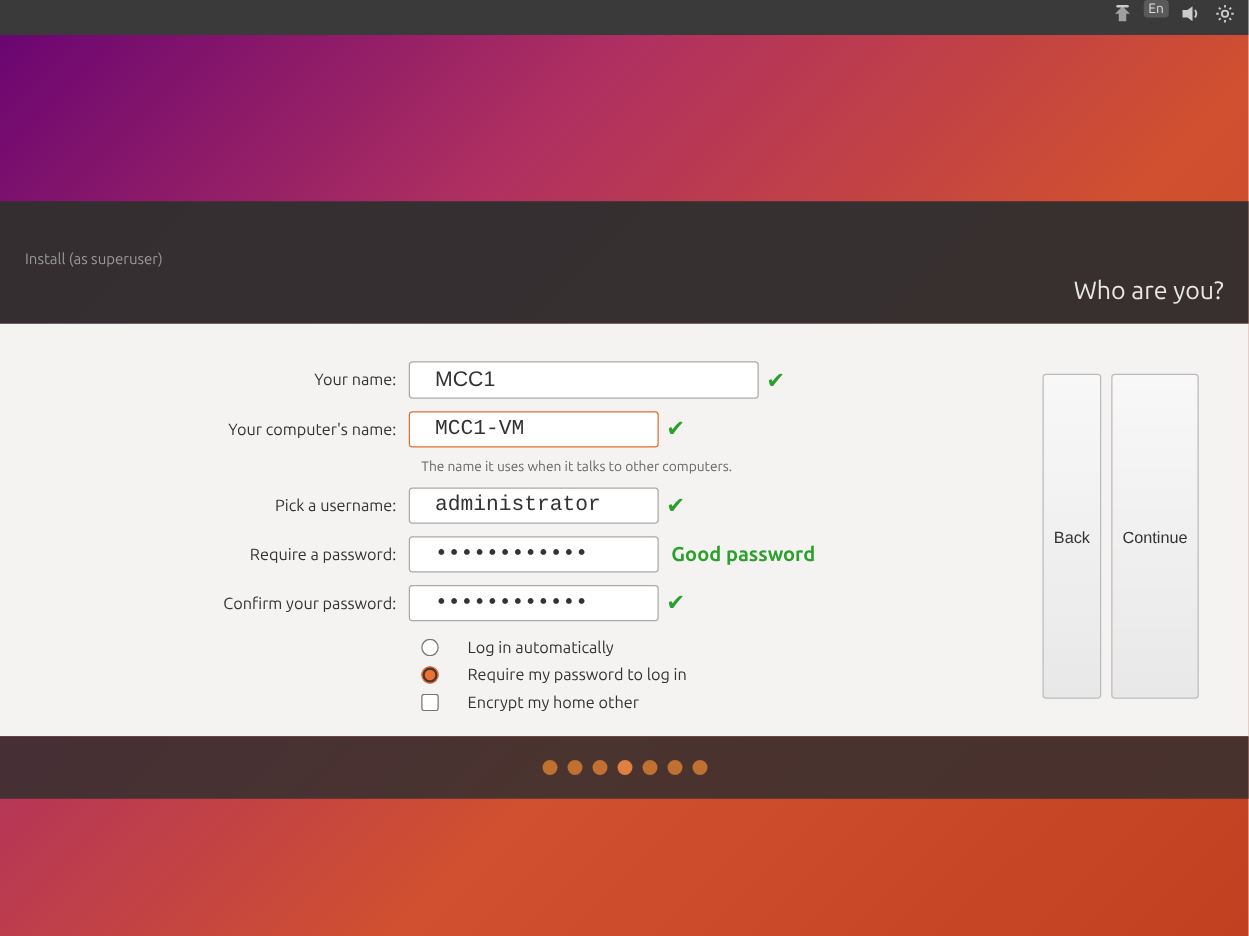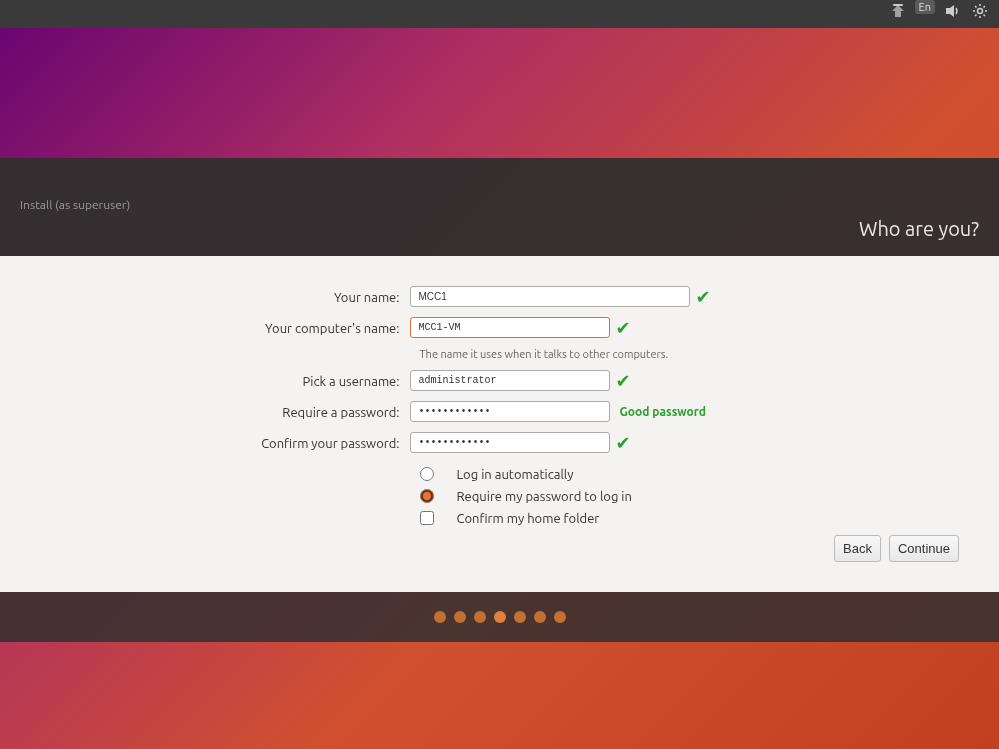--- a/index.html
+++ b/index.html
@@ -81,21 +81,21 @@
       font-weight: 400;
       padding: 4px 0 8px 0;
       text-align: right;
     }
 
     .installer-content {
       background: #f4f3f2;
       flex: 1;
       padding: 30px 20px 20px 20px;
       display: flex;
-      flex-direction: column;
+      flex-direction: row;
     }
 
     .form-area {
       flex: 1;
       display: flex;
       flex-direction: column;
       align-items: center;
     }
 
     .form-table {
@@ -120,22 +120,22 @@
     .form-field-wrap {
       display: flex;
       align-items: center;
       gap: 6px;
       flex: 1;
     }
 
     .form-input {
       border: 1px solid #aaa;
       border-radius: 3px;
-      padding: 4px 8px;
-      font-size: 10px;
+      padding: 4px 20px;
+      font-size: 17px;
       background: #fff;
       color: #333;
       outline: none;
     }
 
     .input-wide {
       width: 280px;
     }
     .input-medium {
       width: 200px;
@@ -151,21 +151,21 @@
     .hint-text {
       font-size: 11px;
       color: #666;
       margin-top: 2px;
       margin-left: 200px;
       padding-left: 10px;
     }
 
     .password-strength {
       color: #2ca02c;
-      font-size: 12px;
+      font-size: 16px;
       font-weight: bold;
       margin-left: 4px;
     }
 
     
     .options-section {
       margin-top: 14px;
       margin-left: 200px;
       padding-left: 10px;
       display: flex;
@@ -324,21 +324,21 @@
             <div class="option-row">
               <input type="radio" name="login-type" class="radio-input" style="">
               <span>Log in automatically</span>
             </div>
             <div class="option-row">
               <input type="radio" name="login-type" class="radio-input" checked="" style="">
               <span>Require my password to log in</span>
             </div>
             <div class="option-row">
               <input type="checkbox" class="checkbox-input" style="">
-              <span>Confirm my home folder</span>
+              <span>Encrypt my home other</span>
             </div>
           </div>
 
         </div>
       </div>
 
       <div class="installer-nav">
         <button class="nav-btn nav-btn-back">Back</button>
         <button class="nav-btn nav-btn-continue">Continue</button>
       </div>

